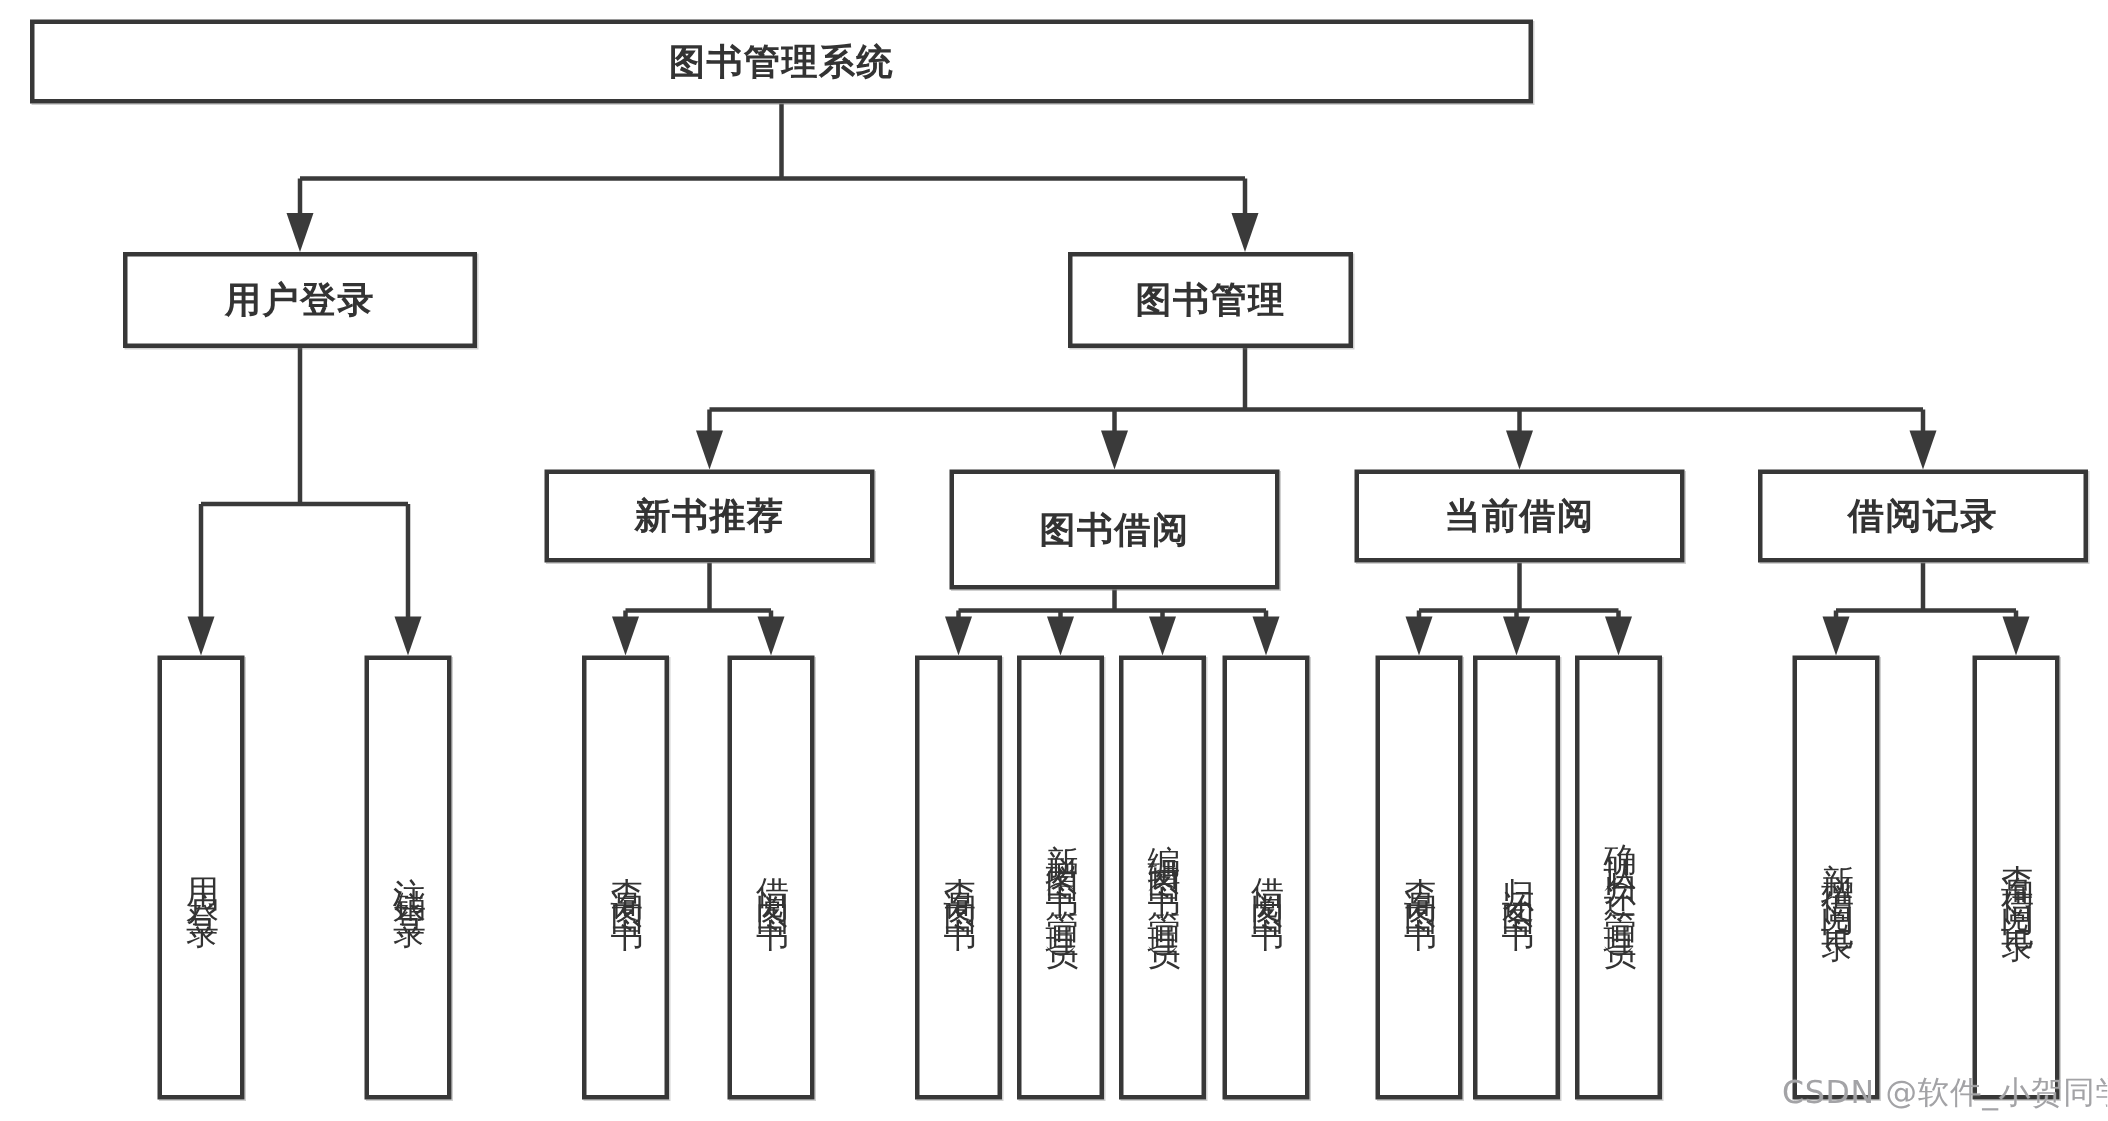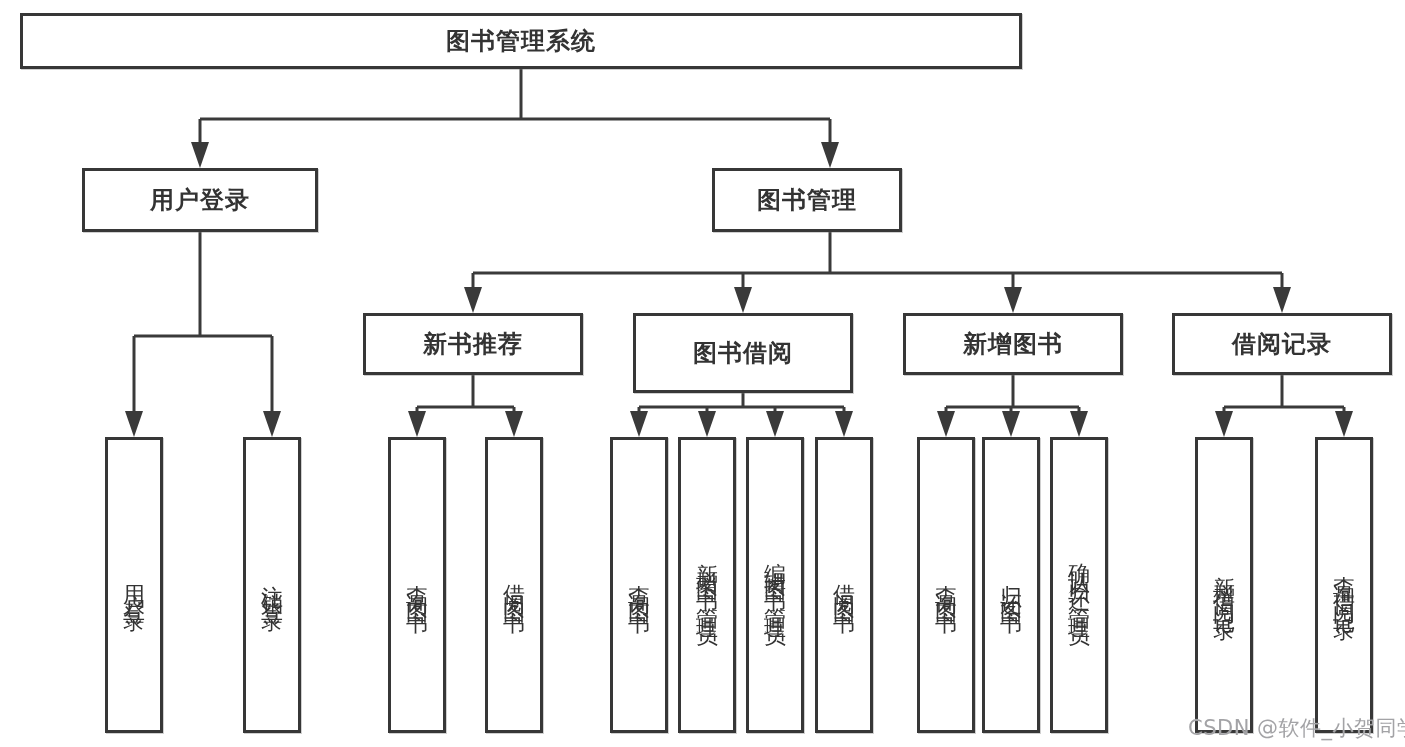--- a/index.html
+++ b/index.html
@@ -132,21 +132,21 @@
     <span>图书管理</span>
   </div>
 
   <div class="node h" style="left:363px;top:313px;width:220px;height:62px;">
     <span>新书推荐</span>
   </div>
   <div class="node h" style="left:633px;top:313px;width:220px;height:80px;">
     <span>图书借阅</span>
   </div>
   <div class="node h" style="left:903px;top:313px;width:220px;height:62px;">
-    <span>新增图书</span>
+    <span>当前借阅</span>
   </div>
   <div class="node h" style="left:1172px;top:313px;width:220px;height:62px;">
     <span>借阅记录</span>
   </div>
 
   <div class="node v" style="left:105px;top:437px;">
     <span class="vtext">用户登录</span>
   </div>
   <div class="node v" style="left:243px;top:437px;">
     <span class="vtext">注销登录</span>

